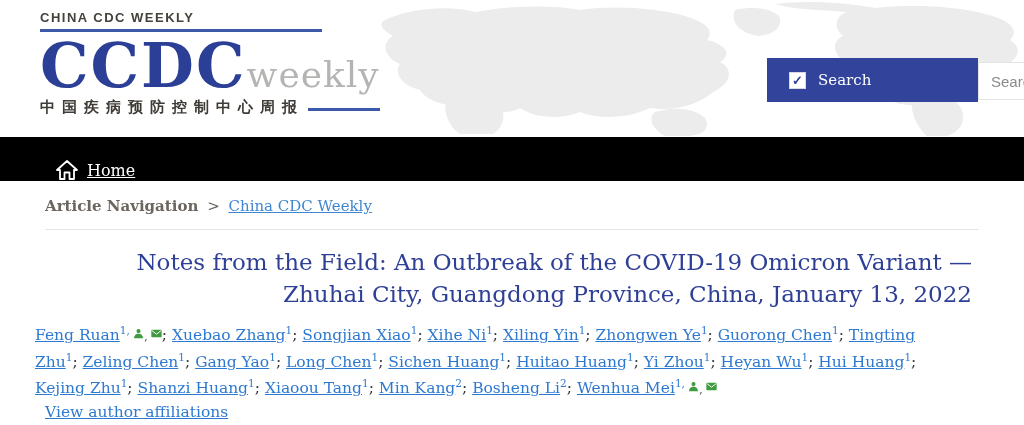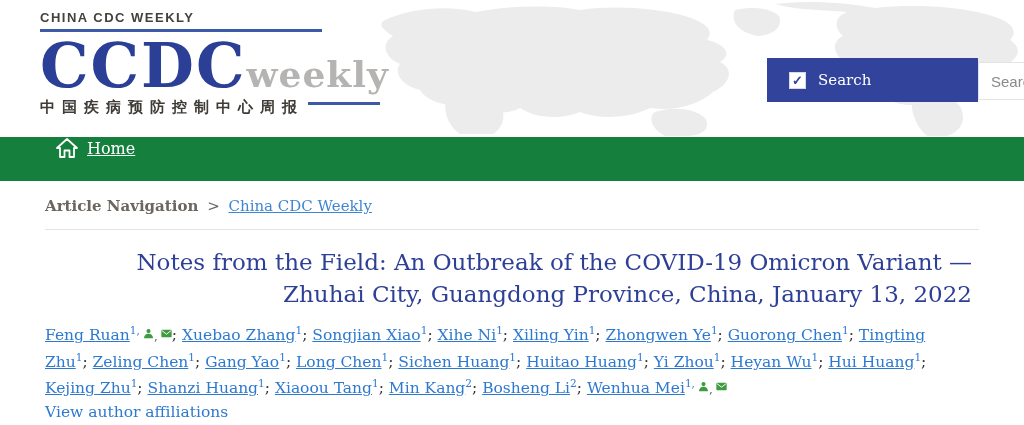--- a/index.html
+++ b/index.html
@@ -7,53 +7,53 @@
               font-family:"DejaVu Serif", serif; }
   .header { position:relative; width:1024px; height:137px; background:#ffffff; }
   .map-bg { position:absolute; left:355px; top:0; width:669px; height:137px; pointer-events:none; }
   .logo-block { position:absolute; left:40px; top:10px; }
   .site-name { font-family:"Liberation Sans", sans-serif; font-weight:bold; font-size:13px;
                letter-spacing:1.5px; color:#45413b; }
   .site-rule { width:282px; height:3px; background:#3c5aa8; margin-top:4px; }
   .logo-line { margin-top:2px; white-space:nowrap; }
   .logo-main { font-family:"DejaVu Serif", serif; font-weight:bold; font-size:61px;
                color:#2b3f96; letter-spacing:2px; line-height:1.05; }
-  .logo-suffix { font-family:"DejaVu Serif", serif; font-weight:bold; font-size:36px;
+  .logo-suffix { font-family:"DejaVu Serif", serif; font-weight:normal; font-size:36px;
                  color:#b5b4b2; letter-spacing:1px; }
-  .logo-cn-line { margin-top:0; display:flex; align-items:flex-start; }
+  .logo-cn-line { margin-top:0; display:flex; align-items:center; }
   .logo-cn { font-size:15px; font-weight:bold; color:#3f3b36; letter-spacing:7px; }
   .cn-rule { width:72px; height:3px; background:#3c5aa8; margin-left:4px; margin-top:4px; }
   .search-box { position:absolute; left:767px; top:58px; width:211px; height:44px;
                 background:#32439b; display:flex; align-items:center; padding-left:22px; }
   .checkbox { width:17px; height:17px; background:#ffffff; border:1px solid #d9d9e6;
               display:flex; align-items:center; justify-content:center;
               font-size:13px; color:#32439b; font-weight:bold; line-height:1; cursor:pointer; }
   .search-label { color:#ffffff; font-size:15px; margin-left:12px; }
   .search-input { position:absolute; left:978px; top:62px; width:120px; height:38px;
                   border:1px solid #e3e3e3; background:#ffffff; padding:0 12px;
                   font-family:"Liberation Sans", sans-serif; font-size:15px; color:#555; outline:none; }
   .search-input::placeholder { color:#8a8a8a; }
-  .navbar { width:1024px; height:44px; background:#15803d; display:flex; align-items:flex-start; }
+  .navbar { width:1024px; height:44px; background:#000000; display:flex; align-items:flex-end; }
   .home-link { display:flex; align-items:center; margin-left:55px; cursor:pointer; }
   .home-icon { width:24px; height:22px; margin-right:8px; }
   .home-label { color:#ffffff; font-size:16px; text-decoration:underline; }
   .breadcrumb { margin:16px 0 0 45px; font-size:15px; color:#6b665f; }
   .breadcrumb-label { font-weight:bold; color:#6b665f; }
   .breadcrumb-sep { color:#6b665f; margin:0 4px; }
   .breadcrumb-link { color:#3e86d2; text-decoration:underline; cursor:pointer; }
   .divider { height:1px; background:#e4e4e4; margin:14px 45px 0 45px; }
   .article-title { margin:16px auto 0 auto; max-width:920px; text-align:right;
                    font-size:23px; line-height:1.4; color:#2e3f96; font-weight:normal; }
-  .authors { margin:12px 80px 0 45px; font-size:15.5px; line-height:1.7; color:#333; }
+  .authors { margin:12px 80px 0 35px; font-size:15.5px; line-height:1.7; color:#333; }
   .author-link { color:#2e79d0; text-decoration:underline; cursor:pointer; }
   .authors sup { font-size:10.5px; line-height:0; color:#2e79d0; }
   .sup-icons { font-size:10.5px; line-height:0; color:#333; }
   .sup-icons svg { width:11px; height:11px; vertical-align:1px; }
   .affil-link { display:inline-block; margin:2px 0 8px 45px; font-size:15.5px;
-                color:#2e79d0; cursor:pointer; }
+                color:#2e79d0; text-decoration:underline; cursor:pointer; }
 </style>
 </head>
 <body>
 
 
 
 <div class="header">
   <svg class="map-bg" viewBox="0 0 669 137" preserveAspectRatio="none">
     <g fill="#ececec">
       <path d="M30,20 C55,8 95,5 120,12 C150,6 195,4 225,10 C260,5 300,8 330,16 C350,22 360,30 352,40 C370,44 378,54 365,62 C380,70 375,84 358,92 C345,104 320,112 295,108 C275,118 245,120 225,112 C205,120 180,118 165,108 C150,116 125,114 112,104 C95,108 72,102 65,90 C48,86 38,74 45,64 C30,58 25,44 38,36 C28,30 22,24 30,20 Z"></path>

